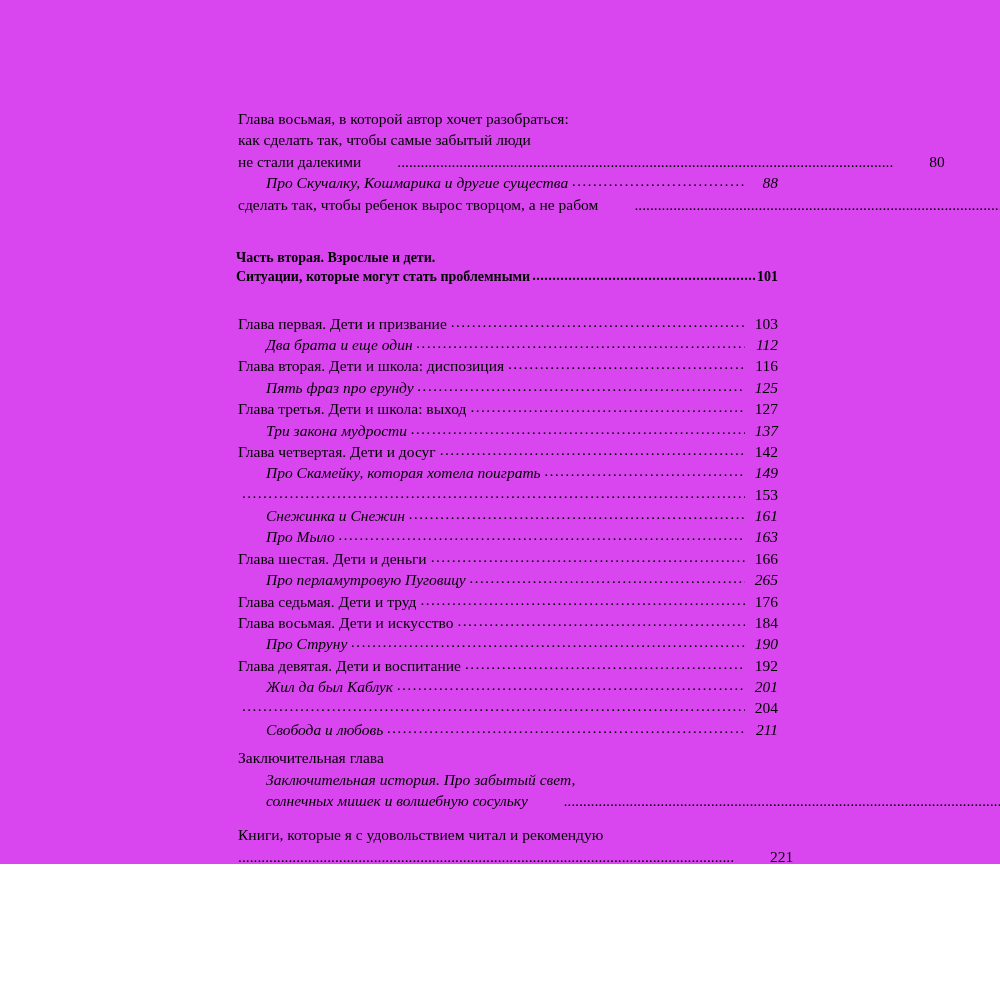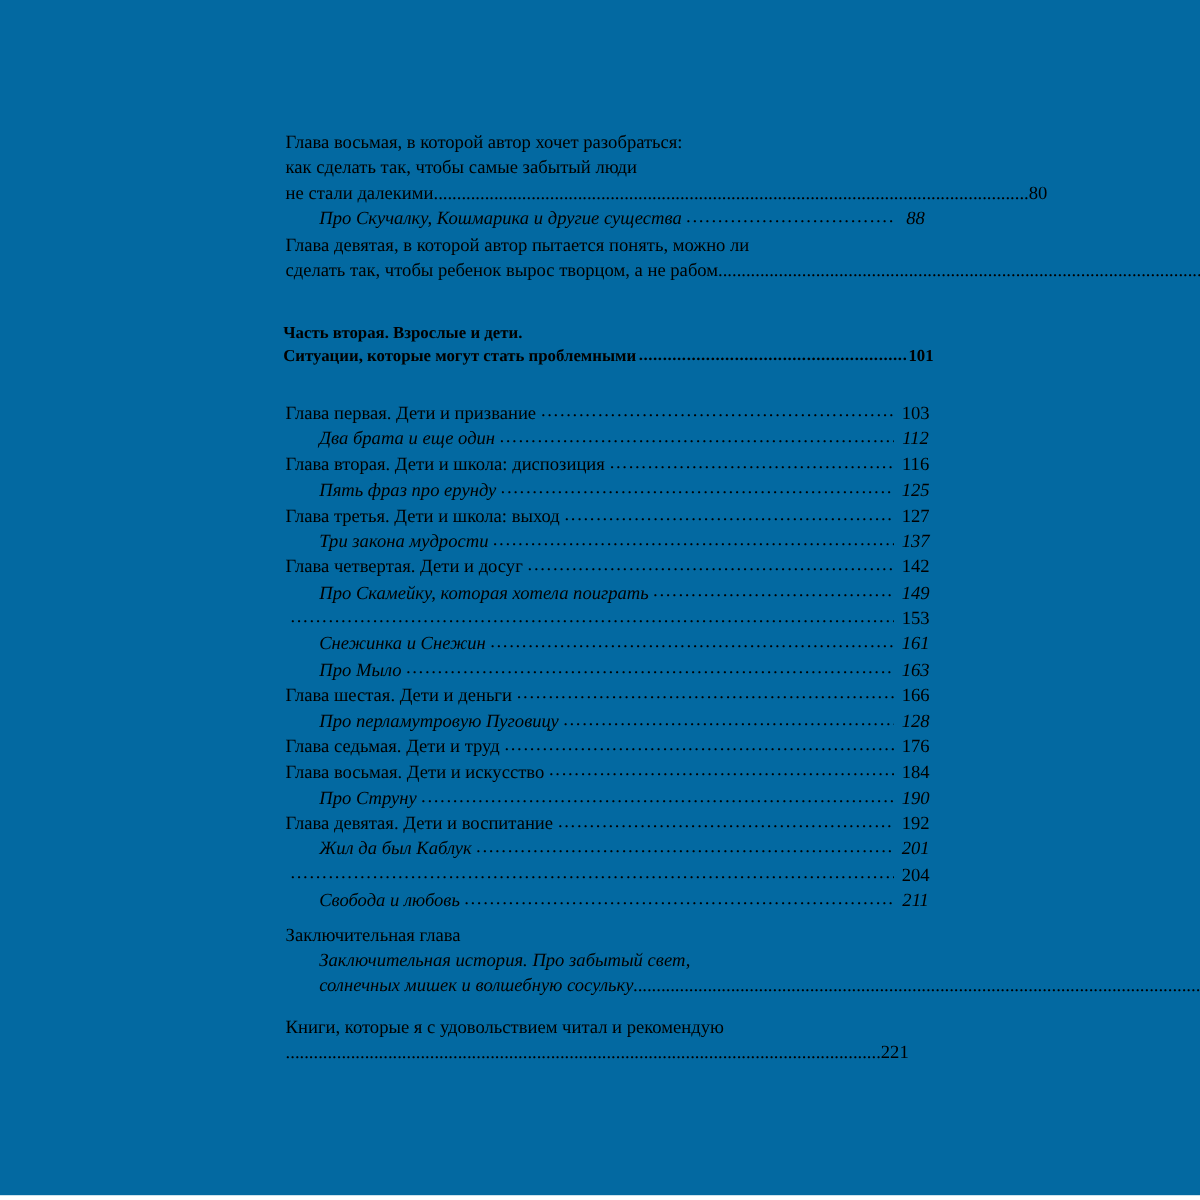--- a/index.html
+++ b/index.html
@@ -10,22 +10,22 @@
   body {
     width: 1000px;
     height: 1000px;
     font-family: "Liberation Serif", serif;
     color: #000000;
     overflow: hidden;
   }
   .page {
     position: relative;
     width: 1000px;
-    height: 996px;
-    background: #0369a1;
+    height: 864px;
+    background: #d946ef;
     box-sizing: border-box;
   }
   .toc {
     position: absolute;
     left: 238px;
     top: 108px;
     width: 540px;
   }
 
   
@@ -45,36 +45,37 @@
     white-space: nowrap;
     margin: 0 3px 0 4px;
     font-size: 15.5px;
     letter-spacing: 1.4px;
     color: #000;
     position: relative;
     top: -2px;
   }
   .entry .pg {
     flex: 0 0 auto;
-    text-align: center;
+    text-align: right;
     min-width: 30px;
   }
 
   
   .block {
     font-size: 15.5px;
     line-height: 1.38;
   }
   .block .line {
     display: block;
   }
   .block .lastline {
     display: flex;
     align-items: baseline;
     white-space: nowrap;
+    gap: 36px;
   }
 
   .lvl1 { margin-left: 0; }
   .lvl2 {
     margin-left: 28px;
     font-style: italic;
   }
   .lvl2 .pg { font-style: italic; }
 
   .part {
@@ -120,21 +121,20 @@
       </span>
     </div>
 
     <div class="entry lvl2">
       <span class="txt">Про Скучалку, Кошмарика и другие существа</span>
       <span class="dots">................................................................................................................................</span>
       <span class="pg">88</span>
     </div>
 
     <div class="block lvl1">
-      <span class="line">Глава девятая, в которой автор пытается понять, можно ли</span>
       <span class="lastline">
         <span class="txt">сделать так, чтобы ребенок вырос творцом, а не рабом</span>
         <span class="dots">................................................................................................................................</span>
 
       </span>
     </div>
 
     <div class="part">
       <div class="line">Часть вторая. Взрослые и дети.</div>
       <div class="line2">
@@ -204,21 +204,21 @@
     </div>
 
     <div class="entry lvl1">
       <span class="txt">Глава шестая. Дети и деньги</span>
       <span class="dots">................................................................................................................................</span>
       <span class="pg">166</span>
     </div>
     <div class="entry lvl2">
       <span class="txt">Про перламутровую Пуговицу</span>
       <span class="dots">................................................................................................................................</span>
-      <span class="pg">128</span>
+      <span class="pg">265</span>
     </div>
 
     <div class="entry lvl1">
       <span class="txt">Глава седьмая. Дети и труд</span>
       <span class="dots">................................................................................................................................</span>
       <span class="pg">176</span>
     </div>
 
     <div class="entry lvl1">
       <span class="txt">Глава восьмая. Дети и искусство</span>

